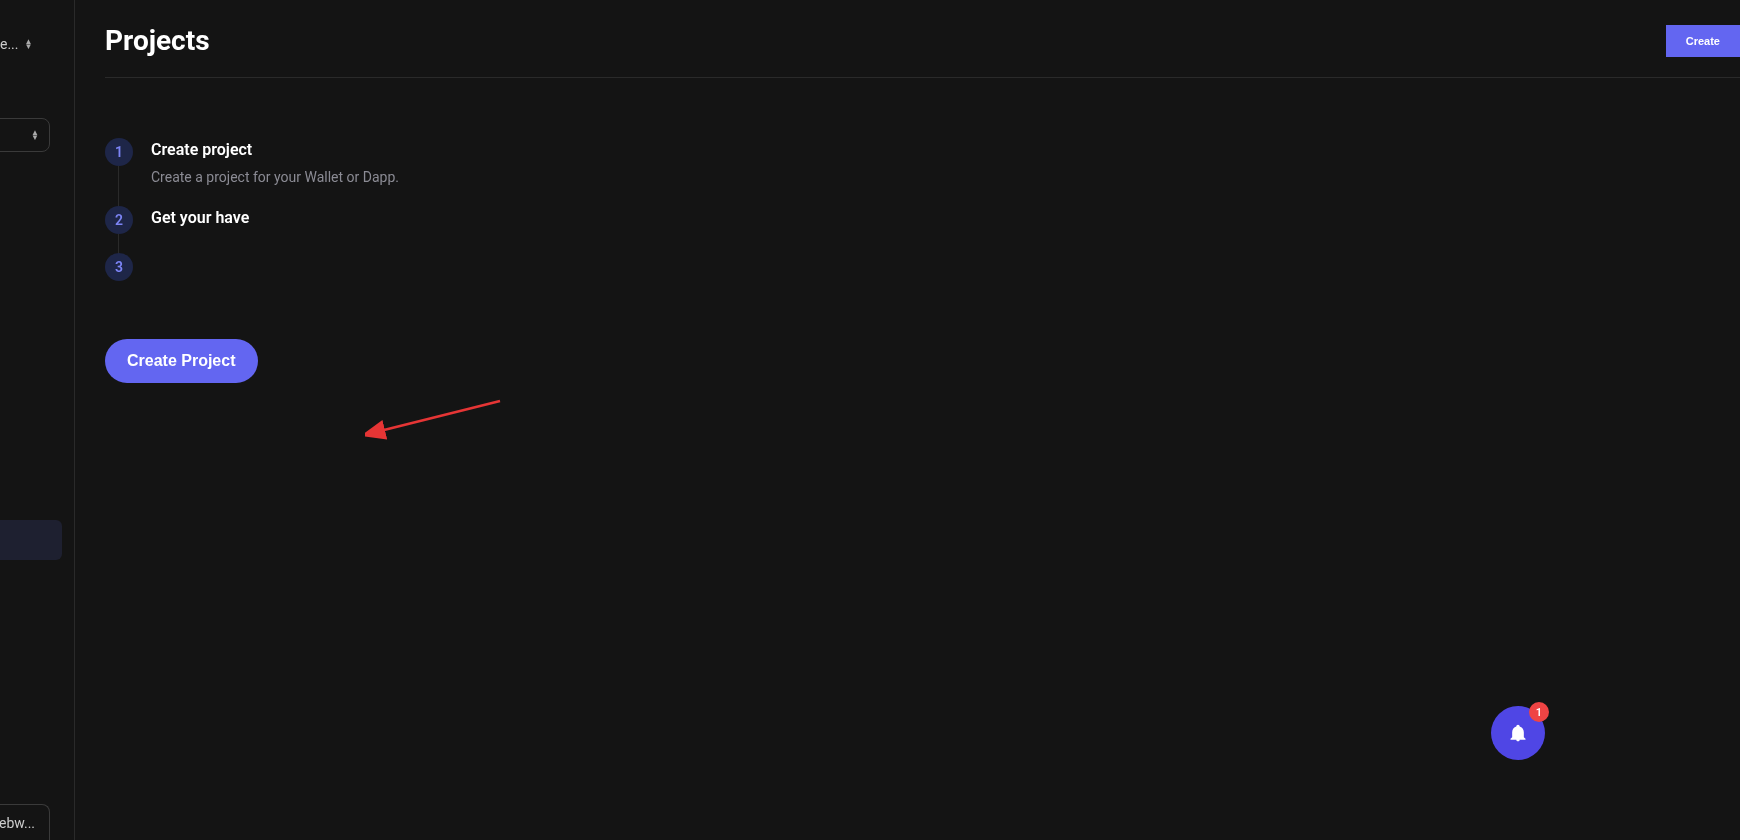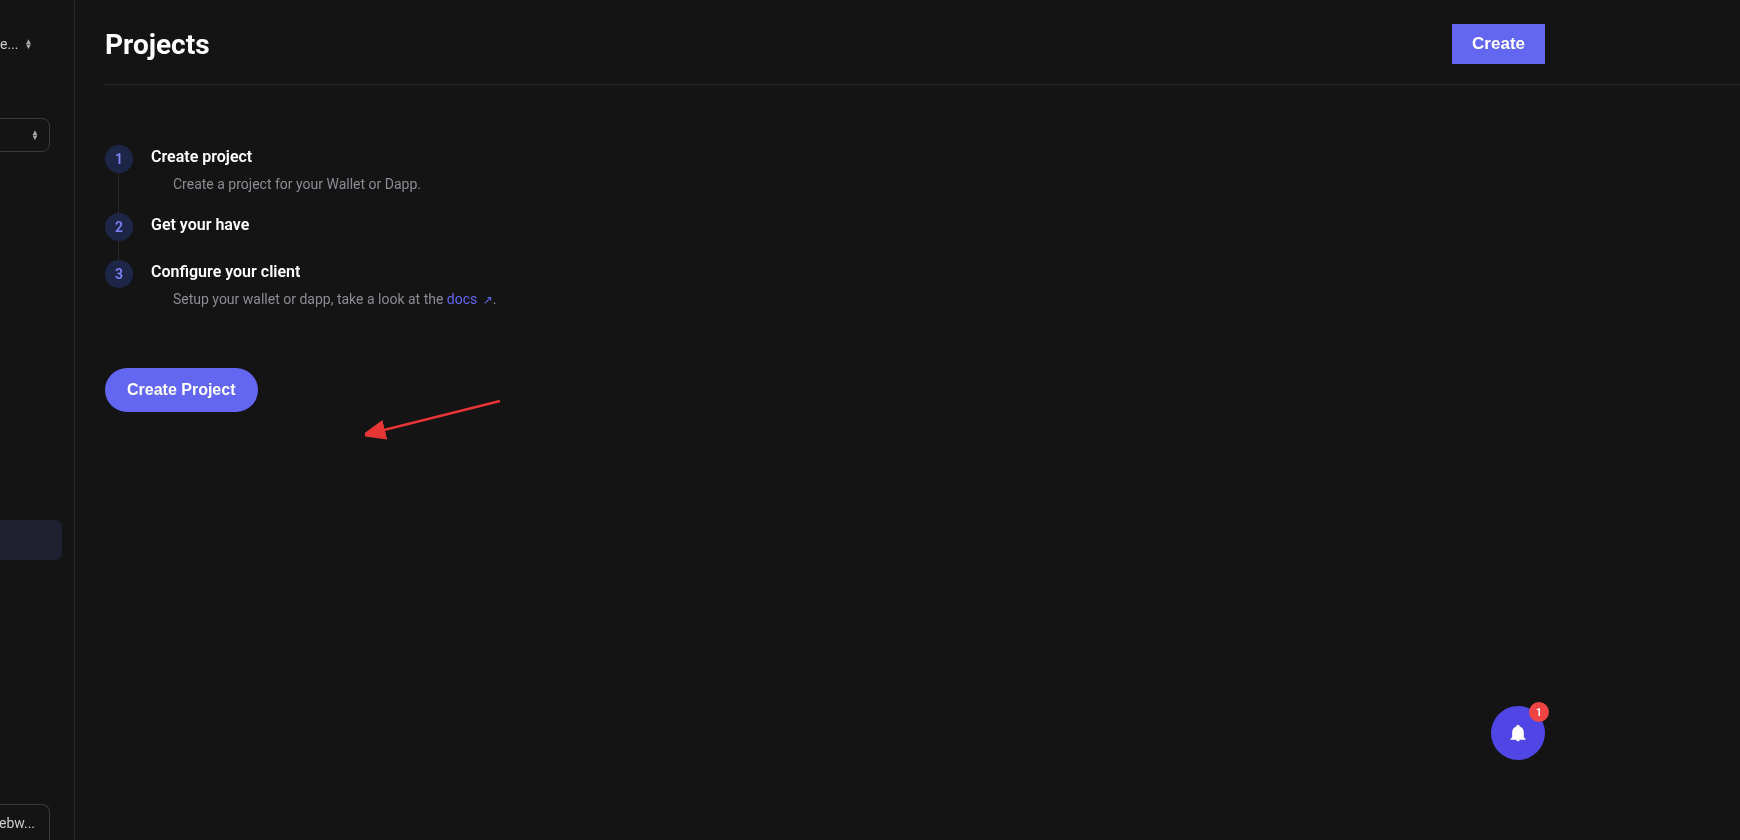--- a/index.html
+++ b/index.html
@@ -88,35 +88,34 @@
       right: 0;
       height: 100%;
       padding-right: 0;
     }
     .header {
       display: flex;
       justify-content: space-between;
       align-items: center;
       padding-top: 24px;
       padding-bottom: 20px;
-      padding-right: 195px;
       border-bottom: 1px solid #2a2a2a;
     }
     .page-title {
       font-size: 28px;
       font-weight: 700;
       color: #ffffff;
     }
     .btn-primary {
       background-color: #6366f1;
       color: #ffffff;
       border: none;
       padding: 10px 20px;
       border-radius: 0;
-      font-size: 17px;
+      font-size: 11px;
       font-weight: 600;
       cursor: pointer;
     }
     .steps {
       padding-top: 60px;
       padding-left: 0;
     }
     .step {
       display: flex;
       align-items: flex-start;
@@ -154,21 +153,20 @@
     .step-title {
       font-size: 16px;
       font-weight: 600;
       color: #ffffff;
       margin-bottom: 8px;
     }
     .step-desc {
       font-size: 14px;
       color: #8b8b94;
       line-height: 1.5;
-      margin-left: 22px;
     }
     .step-desc a {
       color: #6366f1;
       text-decoration: none;
     }
     .step-desc .arrow {
       color: #6366f1;
       font-size: 12px;
       margin-left: 2px;
     }
@@ -267,26 +265,20 @@
     <div class="step">
       <div class="step-number">2</div>
       <div class="step-line"></div>
       <div class="step-content">
         <div class="step-title">Get your have</div>
       </div>
     </div>
 
     <div class="step">
       <div class="step-number">3</div>
-      <div class="step-content">
-        <div class="step-title">Configure your client</div>
-        <div class="step-desc">
-          <span>Setup your wallet or dapp, take a look at the </span><a href="#"><span>docs</span> <span class="arrow">↗</span></a><span>.</span>
-        </div>
-      </div>
     </div>
   </div>
 
   <div class="create-project-section">
     <button class="btn-create-project">Create Project</button>
   </div>
 
   <svg class="annotation-arrow" width="140" height="50">
     <defs>
       <marker id="arrowhead" markerWidth="10" markerHeight="8" refX="2" refY="4" orient="auto">

